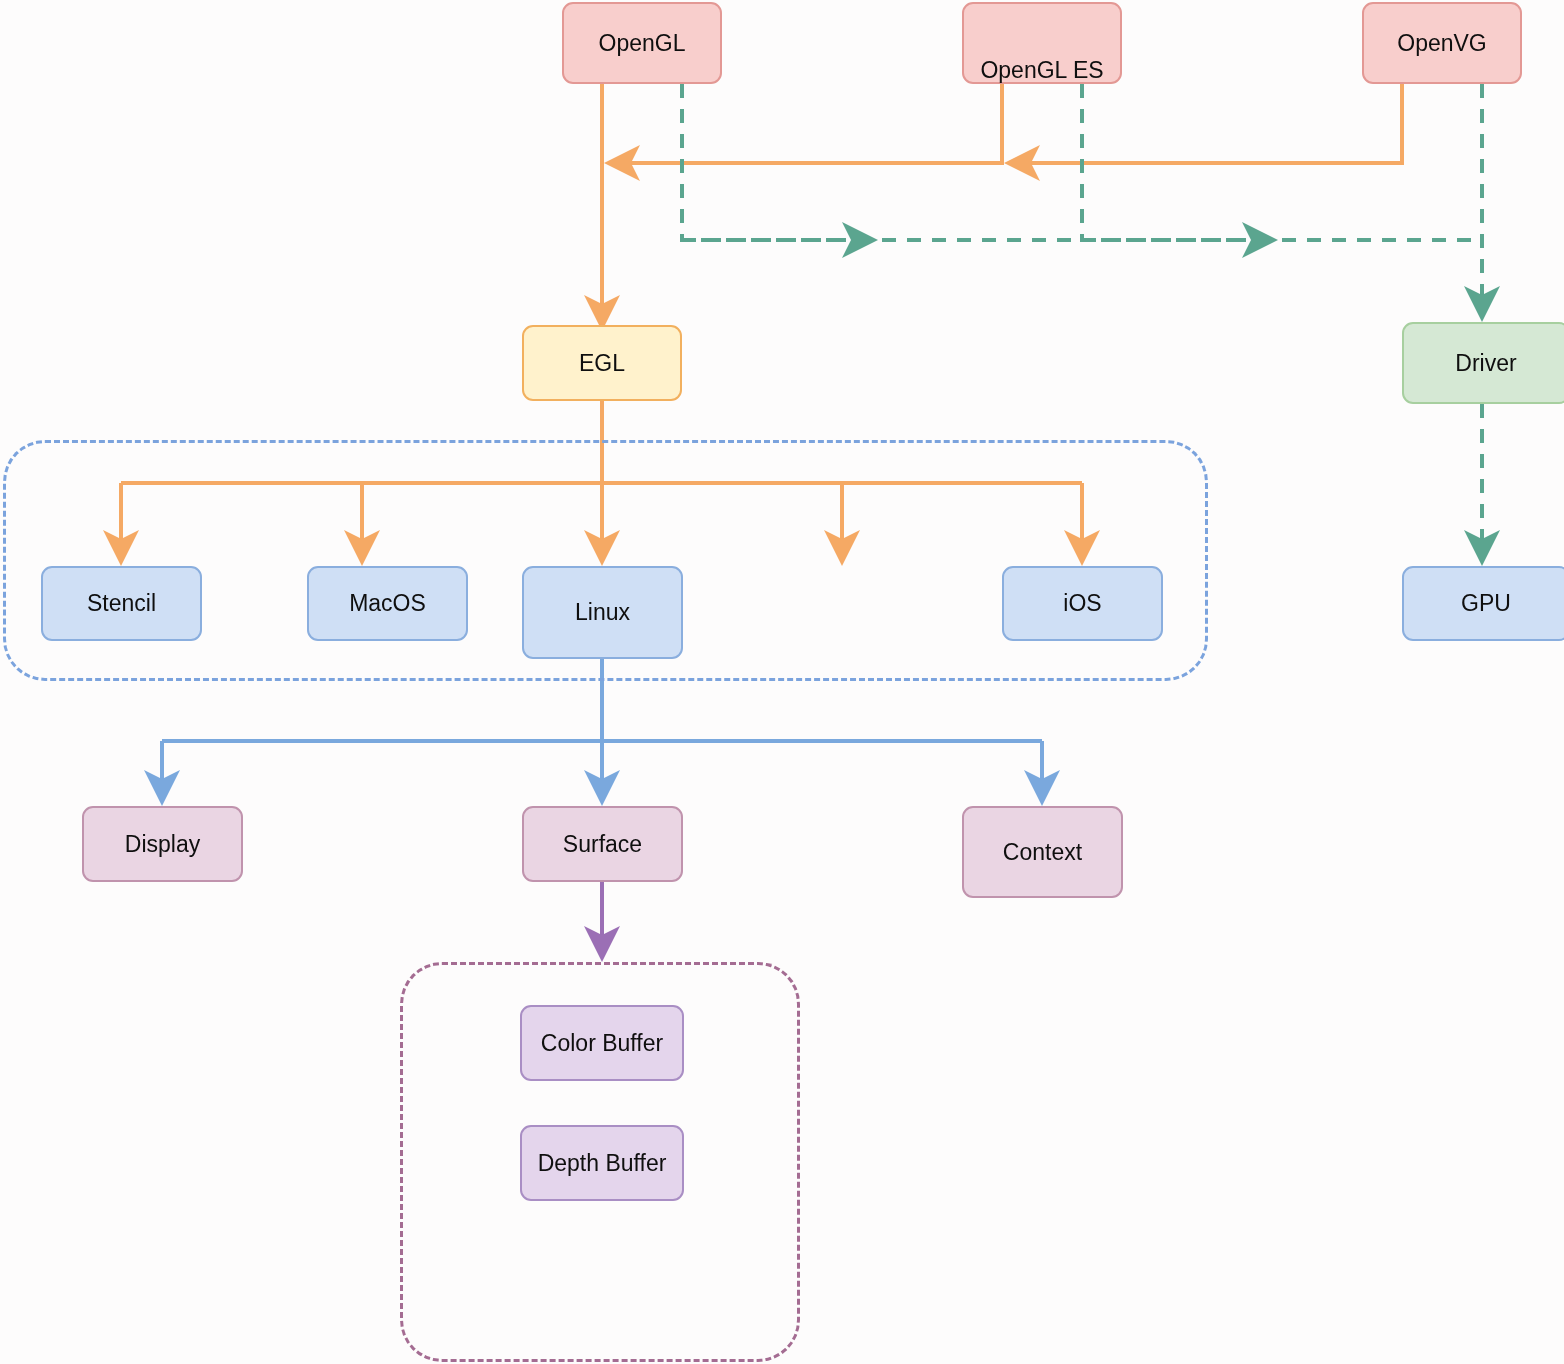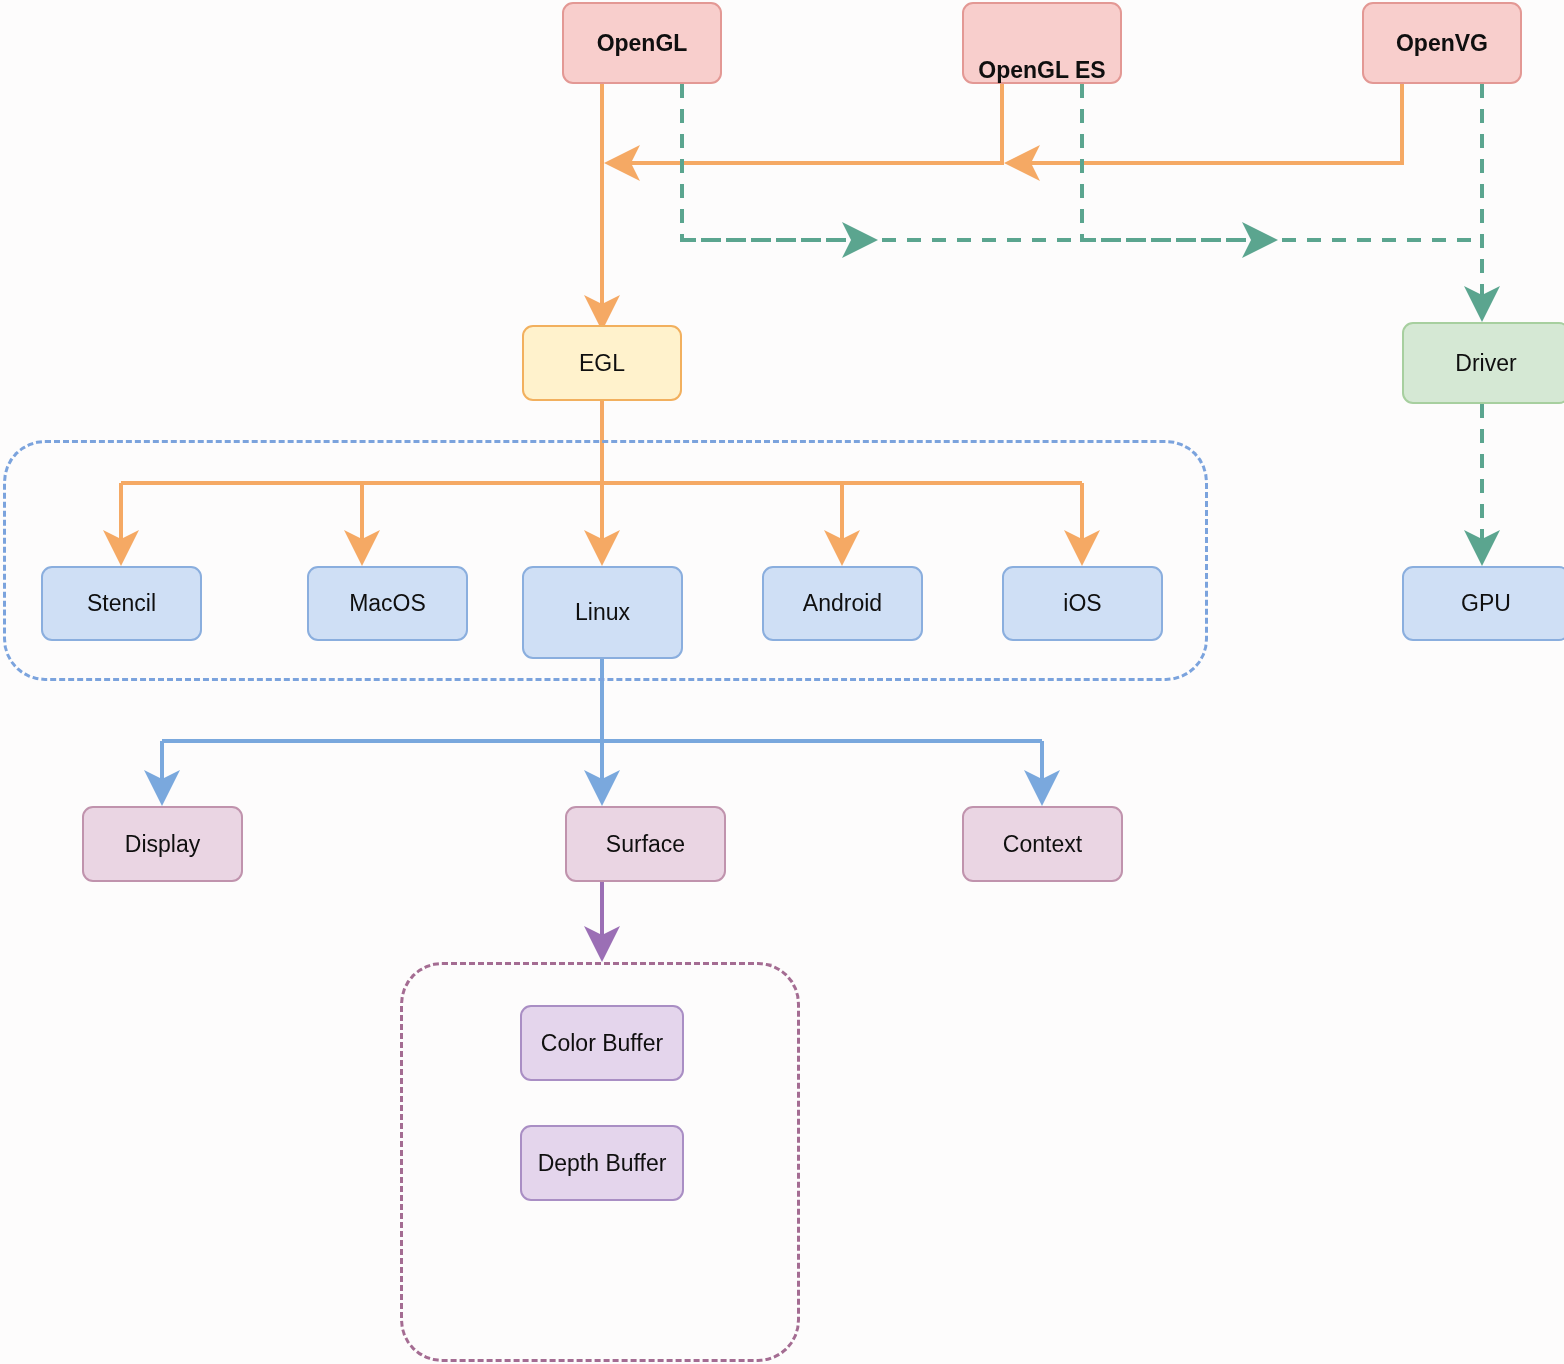--- a/index.html
+++ b/index.html
@@ -34,21 +34,21 @@
     font-size: 23px;
     line-height: 1;
     color: #0f0f0f;
     text-align: center;
     z-index: 3;
   }
   .node-label {
     pointer-events: none;
     white-space: nowrap;
   }
-  .n-api    { background: #f8cecc; border-color: #e39894; font-weight: bold; }
+  .n-api    { background: #f8cecc; border-color: #e39894; }
   .n-egl    { background: #fff2cc; border-color: #f2b05e; }
   .n-plat   { background: #cfdff5; border-color: #8aaede; }
   .n-driver { background: #d5e8d4; border-color: #a7cf9f; }
   .n-egl-obj{ background: #ead5e3; border-color: #c093ad; }
   .n-buffer { background: #e4d5ec; border-color: #a98ec4; }
 
   .group {
     position: absolute;
     box-sizing: border-box;
     border-style: dashed;
@@ -160,45 +160,42 @@
   </div>
 
   <div class="node n-plat" style="left:282px; top:566px; width:161px; height:75px;margin-left:25px;">
     <span class="node-label">MacOS</span>
   </div>
 
   <div class="node n-plat" style="left:522px; top:566px; width:161px; height:93px;">
     <span class="node-label">Linux</span>
   </div>
 
-  <div class="node n-plat" style="left:762px; top:566px; width:161px; height:75px;">
-    <span class="node-label">Android</span>
-  </div>
 
   <div class="node n-plat" style="left:1002px; top:566px; width:161px; height:75px;">
     <span class="node-label">iOS</span>
   </div>
 
   <div class="node n-driver" style="left:1402px; top:322px; width:168px; height:82px;">
     <span class="node-label">Driver</span>
   </div>
 
   <div class="node n-plat" style="left:1402px; top:566px; width:168px; height:75px;">
     <span class="node-label">GPU</span>
   </div>
 
   <div class="node n-egl-obj" style="left:82px; top:806px; width:161px; height:76px;">
     <span class="node-label">Display</span>
   </div>
 
-  <div class="node n-egl-obj" style="left:522px; top:806px; width:161px; height:76px;margin-left:43px;">
+  <div class="node n-egl-obj" style="left:522px; top:806px; width:161px; height:76px;">
     <span class="node-label">Surface</span>
   </div>
 
-  <div class="node n-egl-obj" style="left:962px; top:806px; width:161px; height:76px;">
+  <div class="node n-egl-obj" style="left:962px; top:806px; width:161px; height:92px;">
     <span class="node-label">Context</span>
   </div>
 
   <div class="node n-buffer" style="left:520px; top:1005px; width:164px; height:76px;">
     <span class="node-label">Color Buffer</span>
   </div>
 
   <div class="node n-buffer" style="left:520px; top:1125px; width:164px; height:76px;">
     <span class="node-label">Depth Buffer</span>
   </div>

